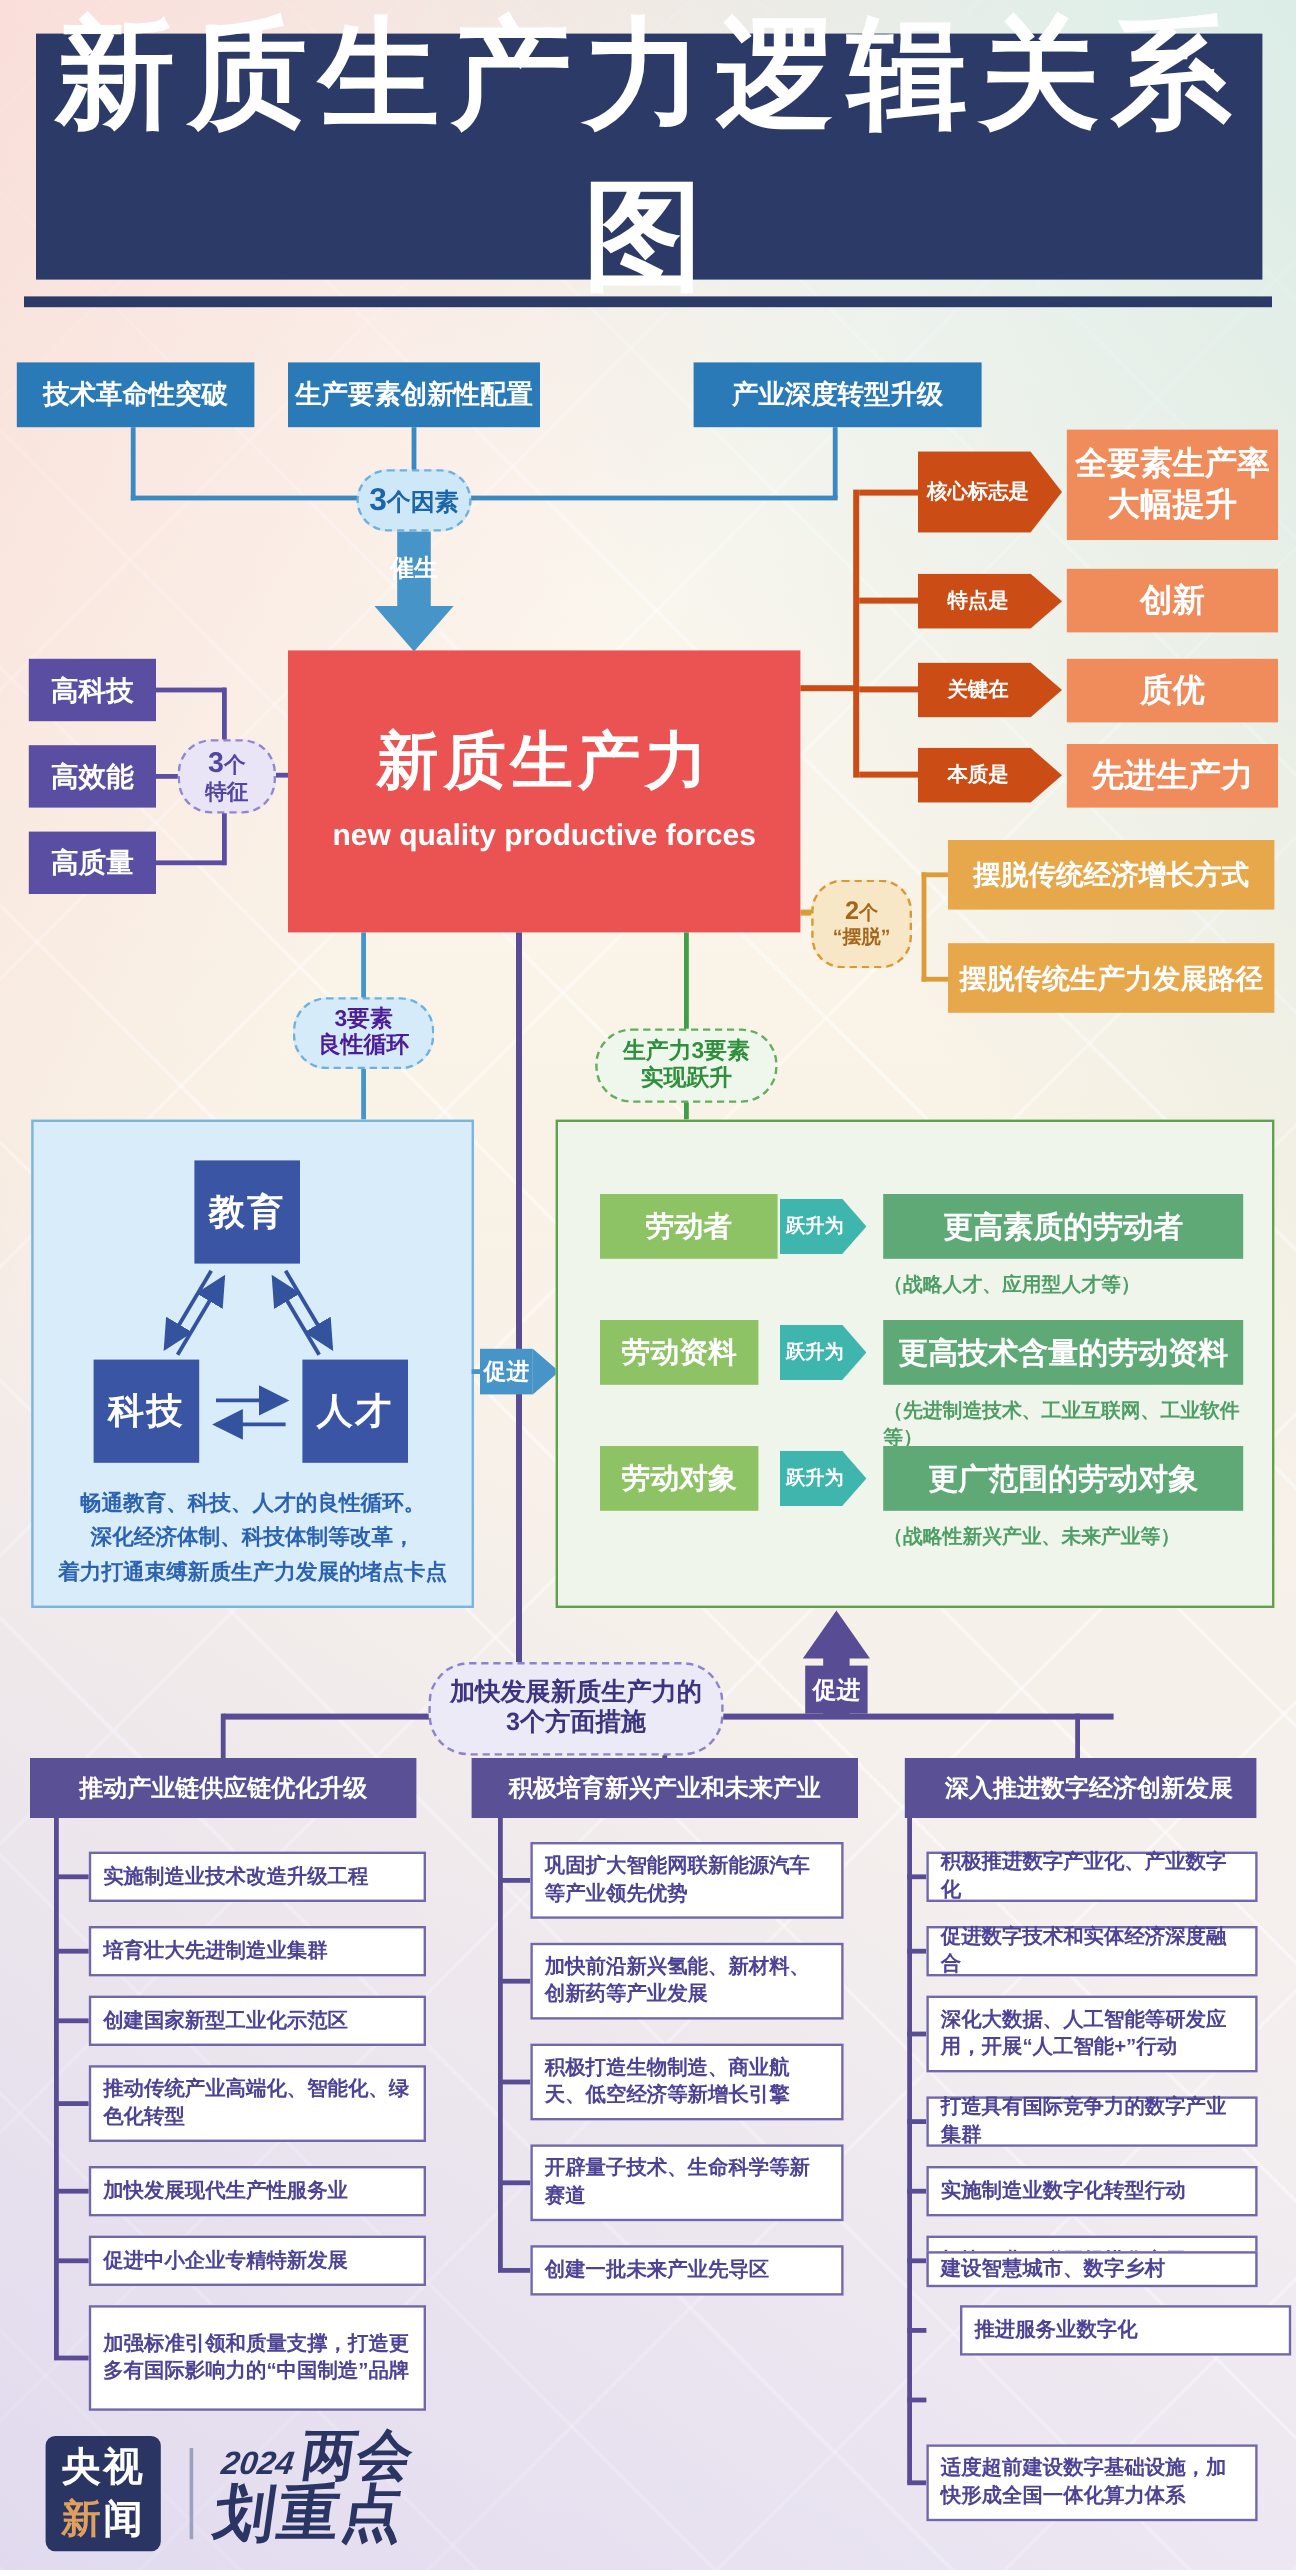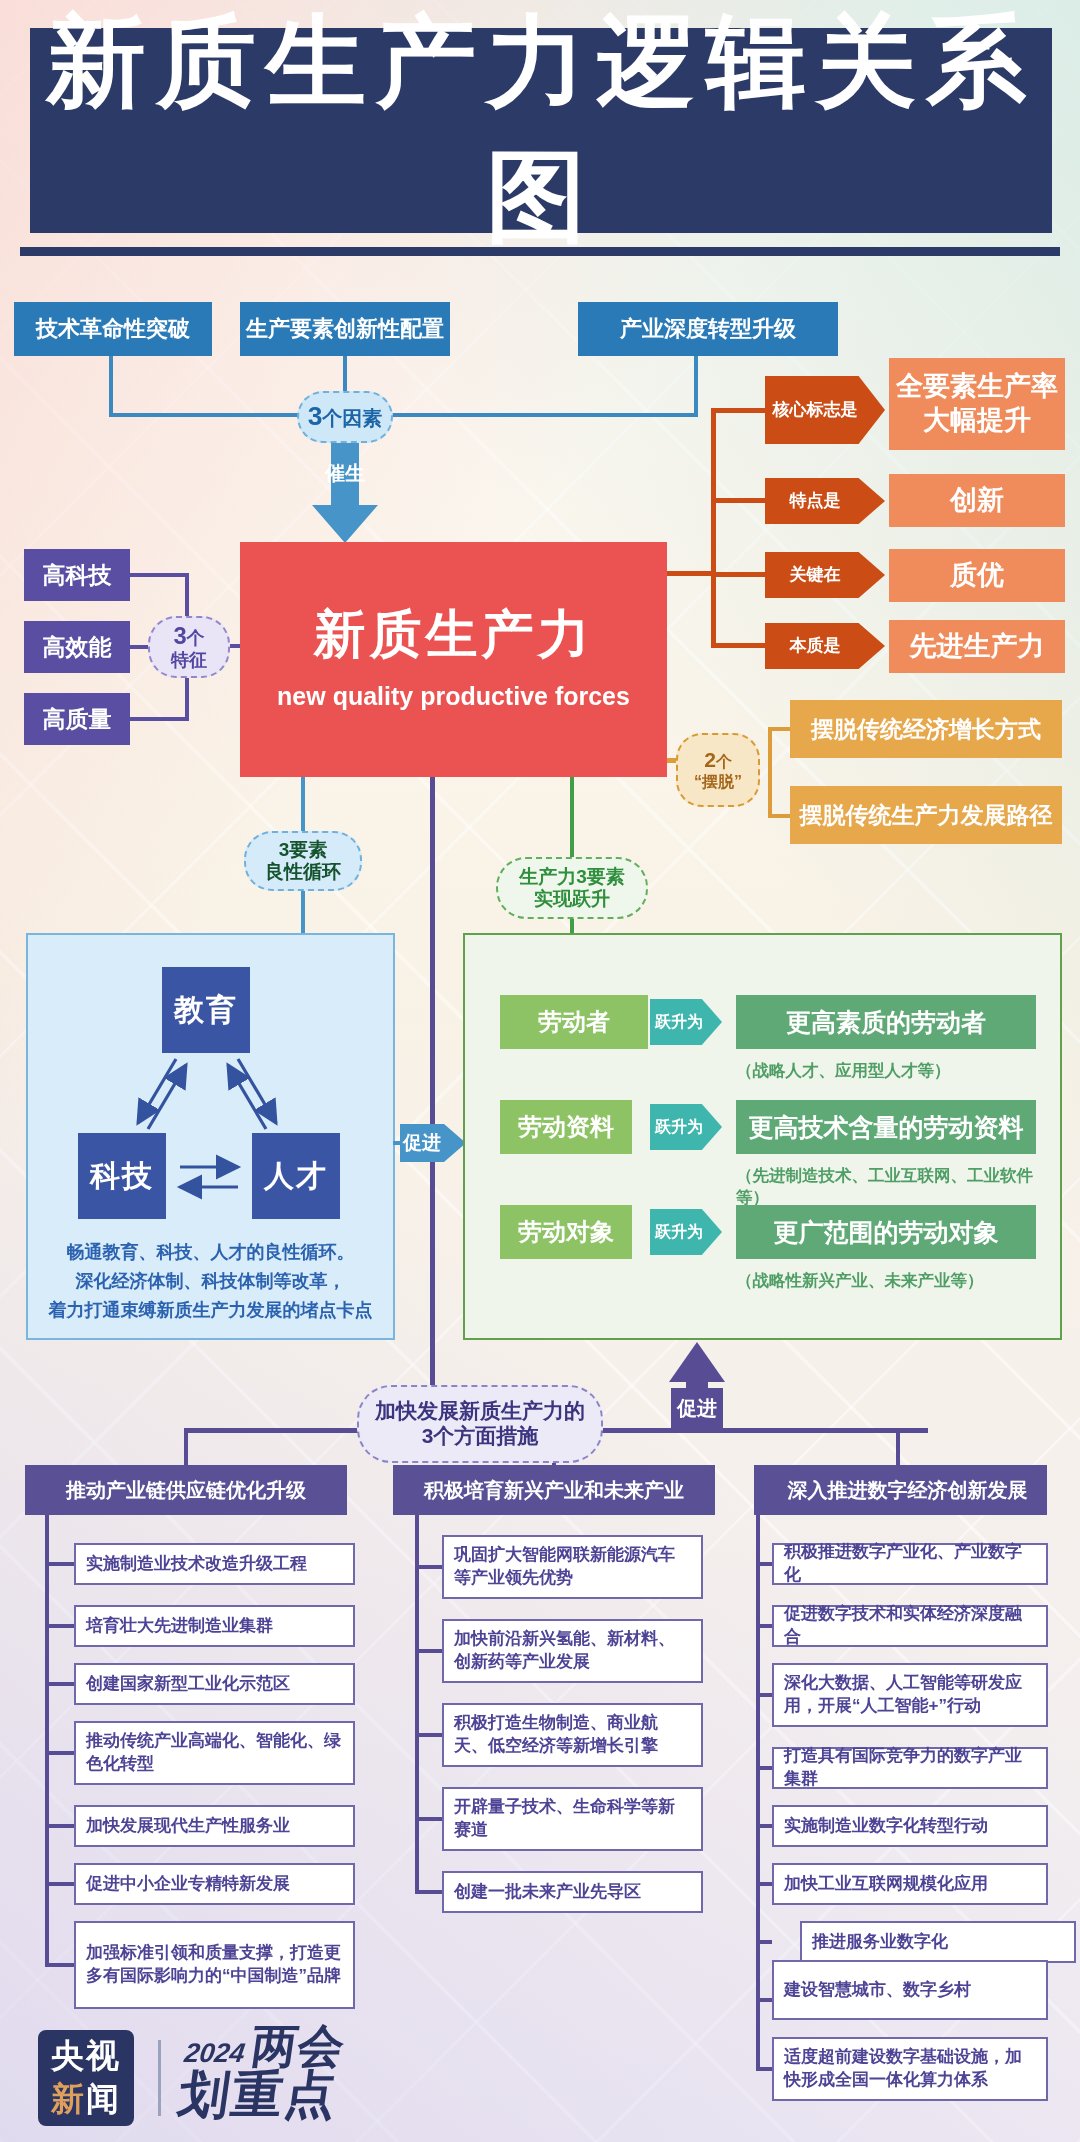--- a/index.html
+++ b/index.html
@@ -41,21 +41,21 @@
   .pent{position:absolute;background:#cb4d15;color:#fff;font-weight:bold;font-size:17px;line-height:1.25;
      display:flex;align-items:center;justify-content:center;text-align:center;padding-right:20px;box-sizing:border-box;
      clip-path:polygon(0 0,78% 0,100% 50%,78% 100%,0 100%);}
   .orangebox{background:#f08c5c;font-size:27px;line-height:1.25;padding:0 6px;}
   
   .goldbox{background:#e7a74b;font-size:23px;}
   .ln-gold{background:#dc9c39;}
   .bub-gold{background:#f8e7c6;border:2px dashed #d89a33;border-radius:26px;color:#a4661a;font-size:16px;}
   .note{position:absolute;left:660px;top:858px;width:406px;font-size:19px;font-weight:bold;color:#8a5b21;line-height:1.55;text-align:left;}
   
-  .bub-cyan{background:#d5ebf9;border:2px dashed #6fb0dc;border-radius:28px;color:#14532d;font-size:19px;}
+  .bub-cyan{background:#d5ebf9;border:2px dashed #6fb0dc;border-radius:28px;color:#4c1d95;font-size:19px;}
   .bub-green{background:#eff7ec;border:2px dashed #63ad5b;border-radius:30px;color:#2f8f3c;font-size:19px;}
   .ln-green{background:#3f9e47;}
   .ln-lblue{background:#4795c8;}
   
   .bluepanel{left:26px;top:933px;width:369px;height:407px;background:#d8ecfa;border:2px solid #7ab5de;box-sizing:border-box;}
   .nodebox{background:#3b55a5;font-size:30px;font-weight:900;letter-spacing:2px;}
   .panel-caption{position:absolute;left:34px;top:1238px;width:353px;text-align:center;
      font-size:18px;font-weight:bold;color:#2c63b0;line-height:1.6;}
   
   .promoteR-body{left:400px;top:1124px;width:44px;height:38px;background:#4795c8;font-size:19px;}
@@ -91,21 +91,21 @@
 </head>
 <body>
 
 <div id="page">
 
   <div class="box title-bar">新质生产力逻辑关系图</div>
   <div class="seg divider"></div>
 
   <div class="box bluebox" style="left:14px;top:302px;width:198px;height:54px;">技术革命性突破</div>
   <div class="box bluebox" style="left:240px;top:302px;width:210px;height:54px;">生产要素创新性配置</div>
-  <div class="box bluebox" style="left:578px;top:302px;width:260px;height:54px;">产业深度转型升级</div>
+  <div class="box bluebox" style="left:578px;top:302px;width:240px;height:54px;">产业深度转型升级</div>
 
   <div class="seg ln-blue" style="left:109px;top:356px;width:4px;height:61px;"></div>
   <div class="seg ln-blue" style="left:343px;top:356px;width:4px;height:37px;"></div>
   <div class="seg ln-blue" style="left:694px;top:356px;width:4px;height:59px;"></div>
   <div class="seg ln-blue" style="left:109px;top:413px;width:589px;height:4px;"></div>
   <div class="bubble bub-blue" style="left:297px;top:391px;width:96px;height:52px;">
     <div><span class="bnum">3</span><span>个因素</span></div>
   </div>
 
   <div class="seg ln-lblue" style="left:331px;top:443px;width:28px;height:64px;"></div>
@@ -265,21 +265,21 @@
   <div class="item" style="left:772px;top:1663px;width:276px;height:64px;">深化大数据、人工智能等研发应用，开展“人工智能+”行动</div>
   <div class="stub" style="left:756px;top:1766px;width:16px;"></div>
   <div class="item" style="left:772px;top:1747px;width:276px;height:42px;">打造具有国际竞争力的数字产业集群</div>
   <div class="stub" style="left:756px;top:1824px;width:16px;"></div>
   <div class="item" style="left:772px;top:1805px;width:276px;height:42px;">实施制造业数字化转型行动</div>
   <div class="stub" style="left:756px;top:1882px;width:16px;"></div>
   <div class="item" style="left:772px;top:1863px;width:276px;height:42px;">加快工业互联网规模化应用</div>
   <div class="stub" style="left:756px;top:1940px;width:16px;"></div>
   <div class="item" style="left:772px;top:1921px;width:276px;height:42px;margin-left:28px;">推进服务业数字化</div>
   <div class="stub" style="left:756px;top:1998px;width:16px;"></div>
-  <div class="item" style="left:772px;top:1960px;width:276px;height:60px;">建设智慧城市、数字乡村</div>
+  <div class="item" style="left:772px;top:1876px;width:276px;height:30px;">建设智慧城市、数字乡村</div>
   <div class="stub" style="left:756px;top:2067px;width:16px;"></div>
   <div class="item" style="left:772px;top:2037px;width:276px;height:64px;">适度超前建设数字基础设施，加快形成全国一体化算力体系</div>
 
   <div class="box brand">
     <div>央视</div>
     <div><span class="hl">新</span><span>闻</span></div>
   </div>
   <div class="seg" style="left:158px;top:2040px;width:3px;height:76px;background:#9aa2bd;"></div>
   <div class="badge">
     <div class="badge-row1">

